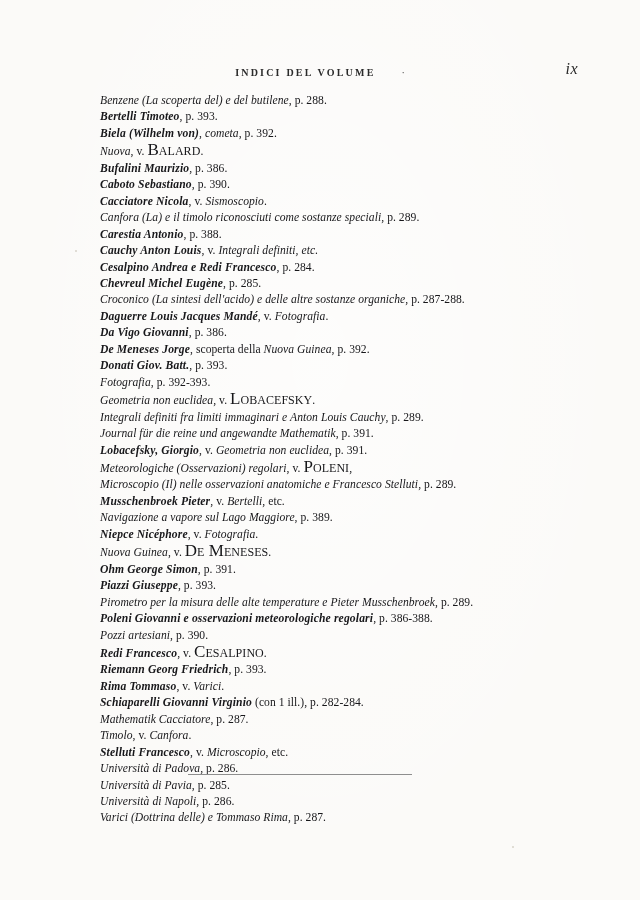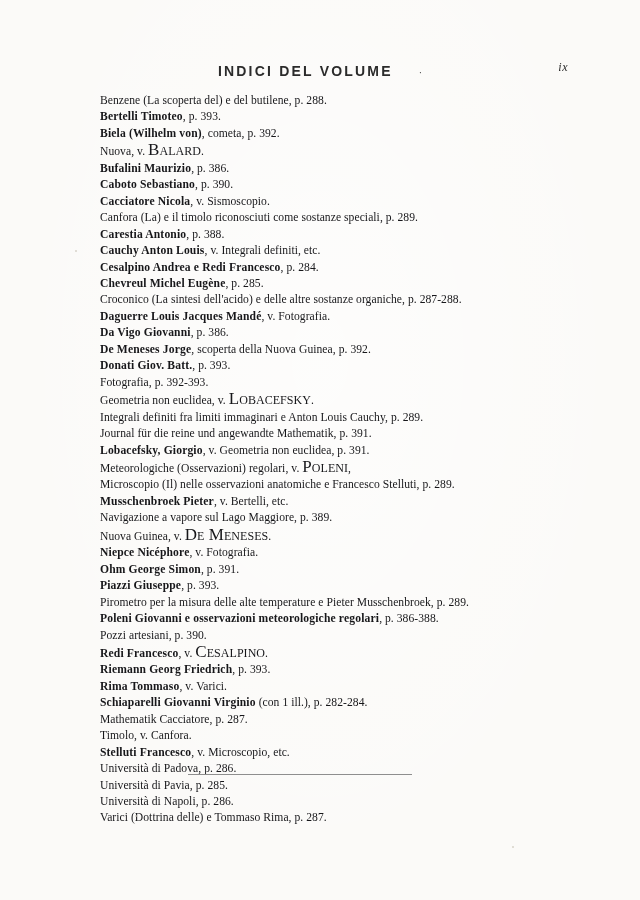--- a/index.html
+++ b/index.html
@@ -31,62 +31,64 @@
   }
   .header {
     position: absolute;
     top: 62px;
     left: 0;
     width: 640px;
     text-align: center;
   }
   .header-title {
     display: inline-block;
-    font-family: Liberation Sans, sans-serif;
-    font-size: 14px;
+    font-family: Liberation Serif, serif;
+    font-size: 10px;
     letter-spacing: 2.2px;
     color: #2b2b2b;
     font-weight: bold;
   }
   .header-dot {
     display: inline-block;
     margin-left: 26px;
     font-size: 10px;
     color: #3a3a3a;
     vertical-align: middle;
   }
   .folio {
     position: absolute;
     top: 60px;
-    right: 72px;
+    right: 62px;
     font-family: "Liberation Serif", serif;
-    font-size: 12px;
+    font-size: 16px;
     font-style: italic;
     color: #2b2b2b;
     letter-spacing: 0.5px;
   }
   .index-list {
     position: absolute;
     top: 93px;
     left: 100px;
     width: 470px;
   }
   .entry {
     font-size: 11.6px;
     line-height: 16.45px;
     color: #17171a;
     white-space: nowrap;
     letter-spacing: 0.05px;
   }
   .entry .it {
+    font-style: italic;
     text-align: center;
   }
   .entry .bd {
     font-weight: bold;
     letter-spacing: 0.15px;
+    font-style: italic;
   }
   .entry .sc {
     font-variant: small-caps;
     font-size: 17px;
   }
   .rule {
     position: absolute;
     left: 188px;
     top: 774px;
     width: 224px;
@@ -132,22 +134,22 @@
         <div class="entry"><span class="bd">Donati Giov. Batt.</span><span>, p. 393.</span></div>
         <div class="entry"><span class="it">Fotografia</span><span>, p. 392-393.</span></div>
         <div class="entry"><span class="it">Geometria non euclidea</span><span>, v. </span><span class="sc">Lobacefsky</span><span>.</span></div>
         <div class="entry"><span class="it">Integrali definiti fra limiti immaginari e Anton Louis Cauchy</span><span>, p. 289.</span></div>
         <div class="entry"><span class="it">Journal für die reine und angewandte Mathematik</span><span>, p. 391.</span></div>
         <div class="entry"><span class="bd">Lobacefsky, Giorgio</span><span>, v. </span><span class="it">Geometria non euclidea</span><span>, p. 391.</span></div>
         <div class="entry"><span class="it">Meteorologiche (Osservazioni) regolari</span><span>, v. </span><span class="sc">Poleni</span><span>,</span></div>
         <div class="entry"><span class="it">Microscopio (Il) nelle osservazioni anatomiche e Francesco Stelluti</span><span>, p. 289.</span></div>
         <div class="entry"><span class="bd">Musschenbroek Pieter</span><span>, v. </span><span class="it">Bertelli</span><span>, etc.</span></div>
         <div class="entry"><span class="it">Navigazione a vapore sul Lago Maggiore</span><span>, p. 389.</span></div>
+        <div class="entry"><span class="bd">Niepce Nicéphore</span><span>, v. </span><span class="it">Fotografia</span><span>.</span></div>
         <div class="entry"><span class="it">Nuova Guinea</span><span>, v. </span><span class="sc">De Meneses</span><span>.</span></div>
-        <div class="entry"><span class="bd">Niepce Nicéphore</span><span>, v. </span><span class="it">Fotografia</span><span>.</span></div>
         <div class="entry"><span class="bd">Ohm George Simon</span><span>, p. 391.</span></div>
         <div class="entry"><span class="bd">Piazzi Giuseppe</span><span>, p. 393.</span></div>
         <div class="entry"><span class="it">Pirometro per la misura delle alte temperature e Pieter Musschenbroek</span><span>, p. 289.</span></div>
         <div class="entry"><span class="bd">Poleni Giovanni e osservazioni meteorologiche regolari</span><span>, p. 386-388.</span></div>
         <div class="entry"><span class="it">Pozzi artesiani</span><span>, p. 390.</span></div>
         <div class="entry"><span class="bd">Redi Francesco</span><span>, v. </span><span class="sc">Cesalpino</span><span>.</span></div>
         <div class="entry"><span class="bd">Riemann Georg Friedrich</span><span>, p. 393.</span></div>
         <div class="entry"><span class="bd">Rima Tommaso</span><span>, v. </span><span class="it">Varici</span><span>.</span></div>
         <div class="entry"><span class="bd">Schiaparelli Giovanni Virginio</span><span> (con 1 ill.), p. 282-284.</span></div>
         <div class="entry"><span class="it">Mathematik Cacciatore</span><span>, p. 287.</span></div>

